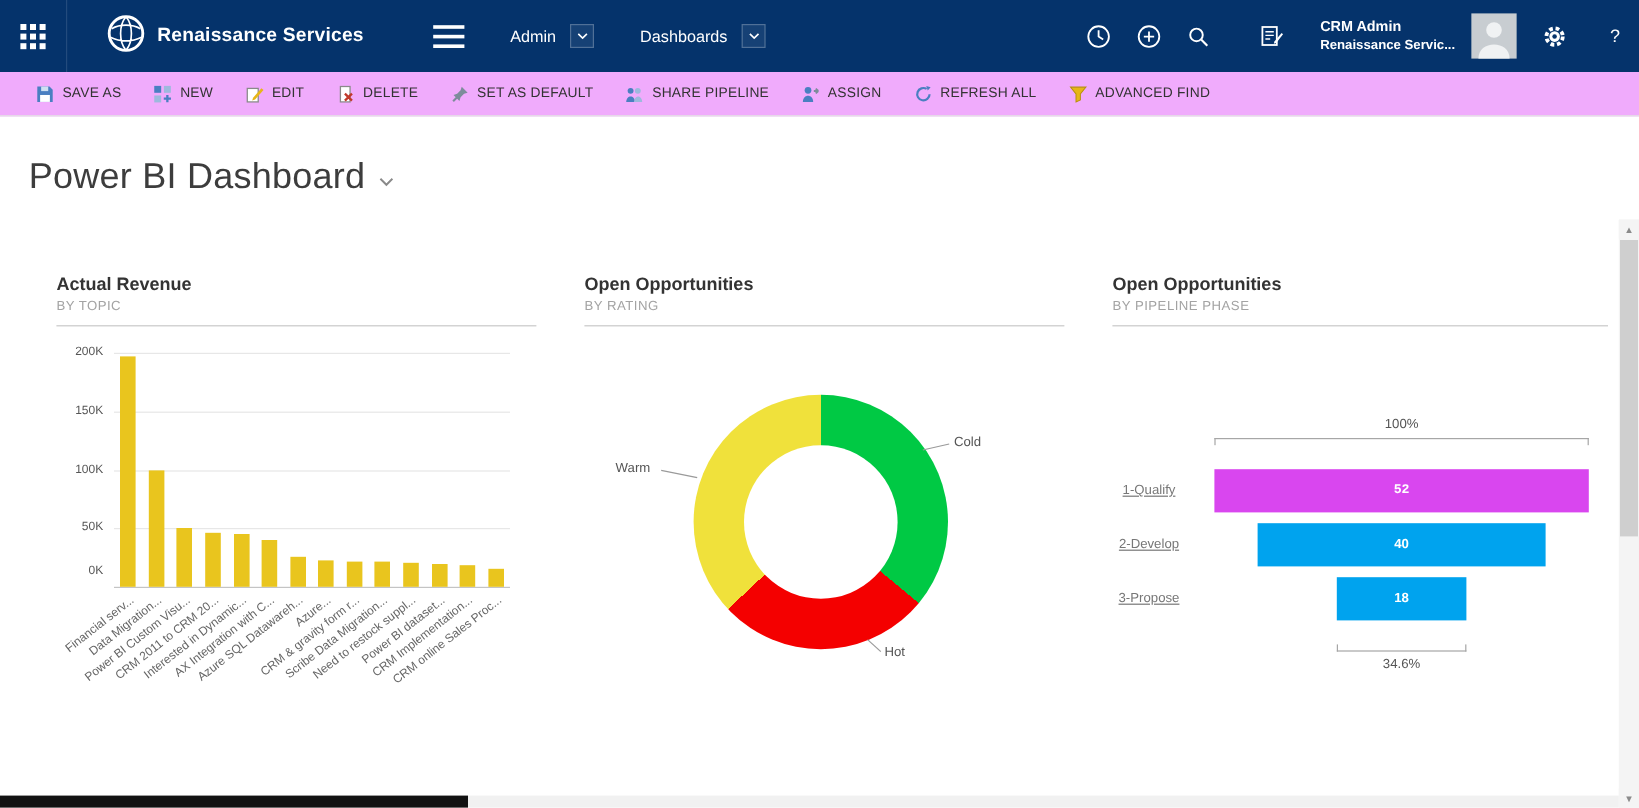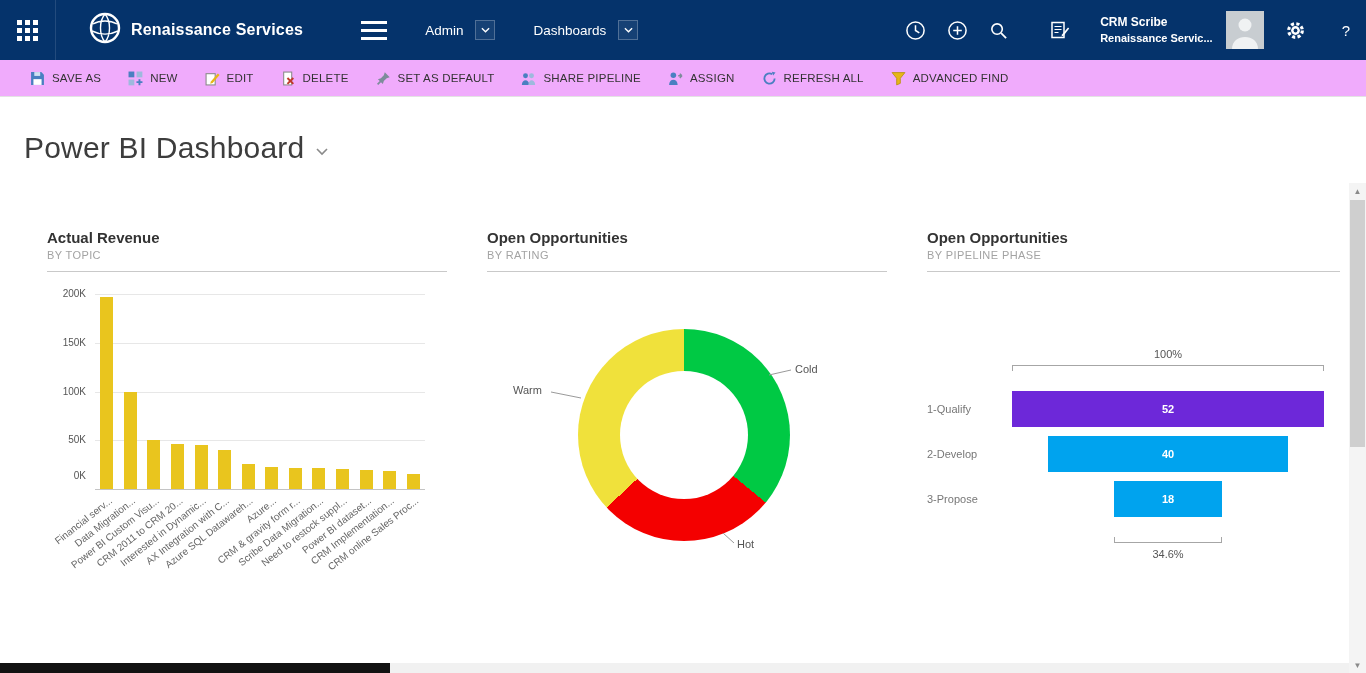--- a/index.html
+++ b/index.html
@@ -78,21 +78,21 @@
   .f-spacer { width:85px; }
   .f-col { width:312px; margin-left:0; display:flex; flex-direction:column; align-items:center; }
   .pct-label { font-size:11px; color:#555; }
   .f-head .pct-label { margin-bottom:5px;margin-top:34px; }
   .f-foot .pct-label { margin-top:5px; }
   .bracket { height:6px; border-left:1px solid #a6a6a6; border-right:1px solid #a6a6a6; }
   .bracket.top { border-top:1px solid #a6a6a6; }
   .bracket.bottom { border-bottom:1px solid #a6a6a6; }
   .funnel-rows { margin-top:20px; margin-bottom:20px; }
   .frow { display:flex; align-items:center; margin-bottom:9px; }
-  .flabel { width:85px; padding-right:24px; text-align:left; font-size:11px; color:#777; white-space:nowrap; }
+  .flabel { width:85px; padding-right:24px; text-align:center; font-size:11px; color:#777; white-space:nowrap;text-decoration:underline; }
   .fbarwrap { width:312px; display:flex; justify-content:center; }
   .fbar { height:36px; line-height:36px; text-align:center; color:#fff; font-size:11px; font-weight:bold; }
 
   
   .vscroll { position:absolute; right:0; top:183px; bottom:0; width:17px; background:#f4f4f4; }
   .varrow { position:absolute; left:0; width:17px; height:16px; background:#f4f4f4; border:none;
     color:#8a8a8a; font-size:8px; display:flex; align-items:center; justify-content:center; cursor:pointer; }
   .varrow.up { top:0; } .varrow.down { bottom:0; }
   .vthumb { position:absolute; left:1px; right:1px; top:17px; height:247px; background:#cfcfcf; cursor:pointer; }
   .hscroll { position:absolute; left:0; bottom:0; height:10px; width:calc(100% - 17px); background:#f1f1f1; }
@@ -171,21 +171,21 @@
     </button>
     <button class="nav-ic" style="margin-left:42px;">
       <svg width="20" height="20" viewBox="0 0 20 20">
           <rect x="2" y="2.5" width="12" height="15" fill="none" stroke="#fff" stroke-width="1.5"></rect>
           <path d="M4.5 6.5h7M4.5 9.5h7M4.5 12.5h4" stroke="#fff" stroke-width="1.2"></path>
           <path d="M12 14.5 18 7.5l1.2 1L13.5 15.8l-2 .6z" fill="#fff"></path>
         </svg>
     </button>
 
     <div class="user-block">
-      <div class="user-name">CRM Scribe</div>
+      <div class="user-name">CRM Admin</div>
       <div class="user-org">Renaissance Servic...</div>
     </div>
 
     <span class="avatar">
       <svg width="38" height="38" viewBox="0 0 38 38">
           <rect width="38" height="38" fill="#c8cdd1"></rect>
           <circle cx="19" cy="14" r="6.5" fill="#f0f2f3"></circle>
           <path d="M6 38c0-8 6.2-12 13-12s13 4 13 12z" fill="#f0f2f3"></path>
         </svg>
     </span>
@@ -383,21 +383,21 @@
         <div class="f-spacer"></div>
         <div class="f-col">
           <div class="pct-label">100%</div>
           <div class="bracket top" id="bracket-top" style="width: 312px;"></div>
         </div>
       </div>
       <div class="funnel-rows" id="funnel-rows">
           <div class="frow">
             <div class="flabel">1-Qualify</div>
             <div class="fbarwrap">
-              <div class="fbar" style="width: 376px; background: #6d28d9;">52</div>
+              <div class="fbar" style="width: 376px; background: #d946ef; font-family: Liberation Mono, monospace;">52</div>
             </div>
           </div>
           <div class="frow">
             <div class="flabel">2-Develop</div>
             <div class="fbarwrap">
               <div class="fbar" style="width: 240px; background: rgb(0, 163, 238);">40</div>
             </div>
           </div>
           <div class="frow">
             <div class="flabel">3-Propose</div>

